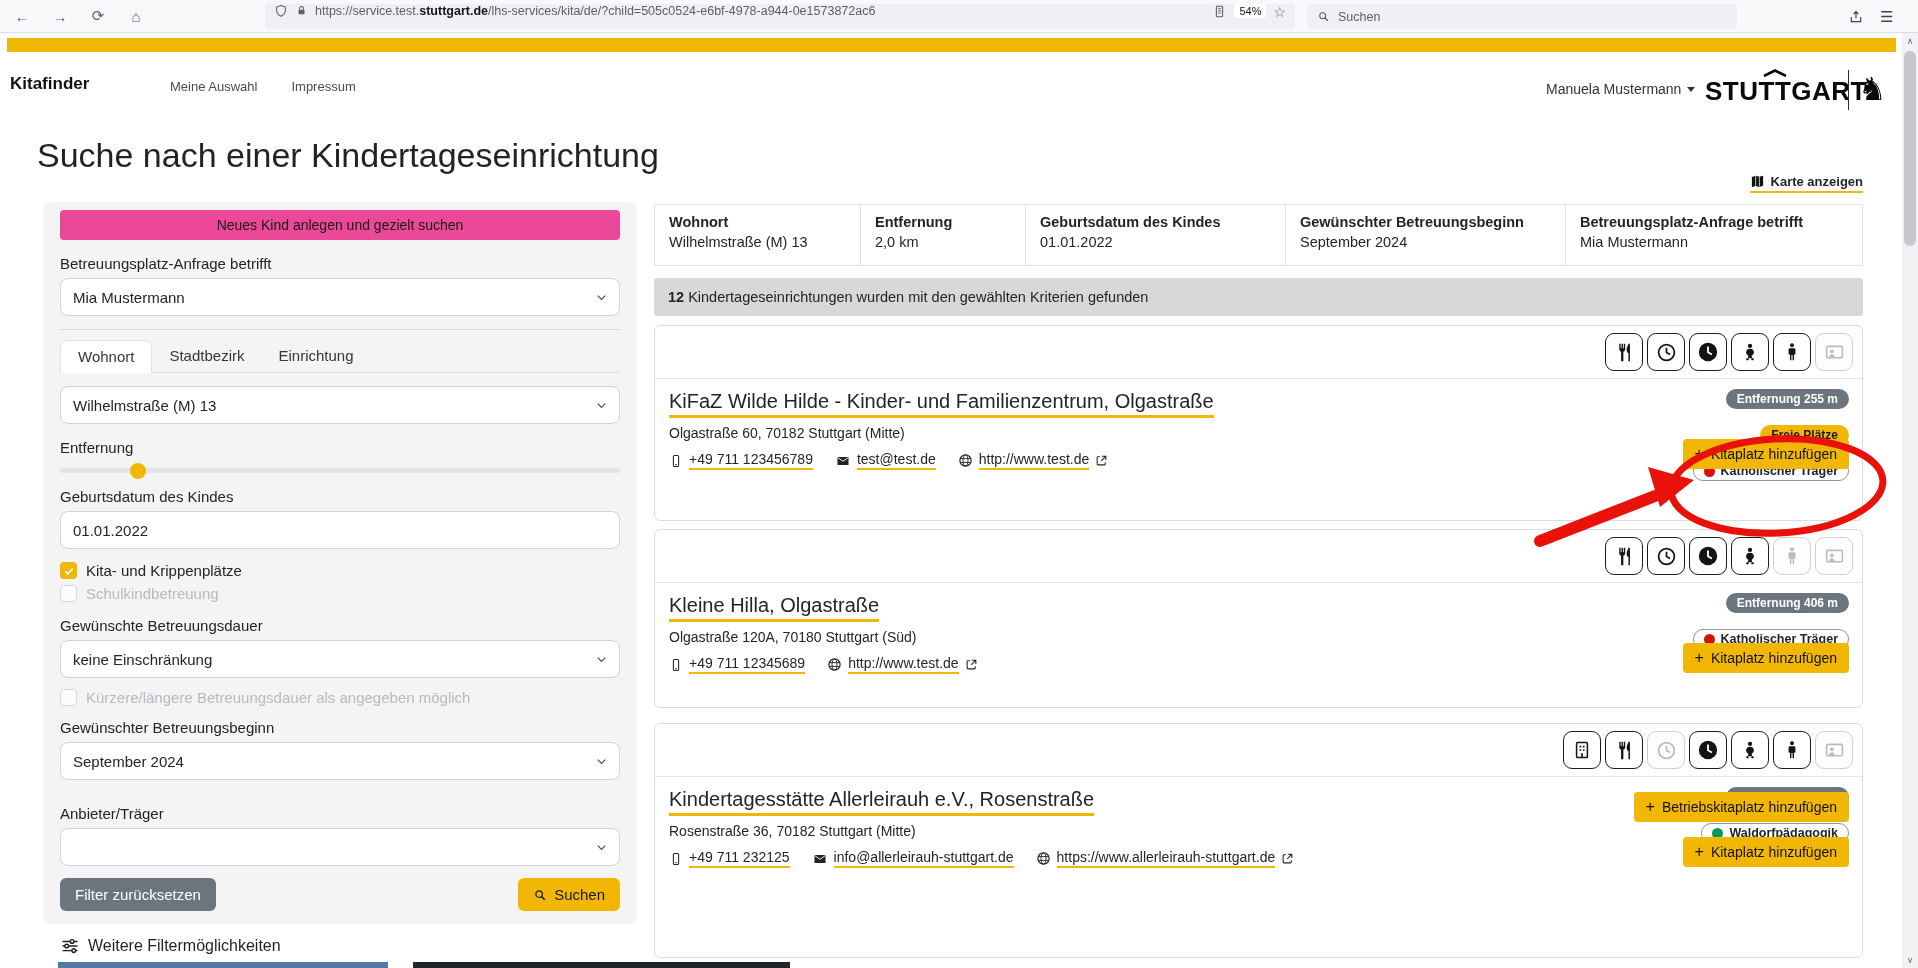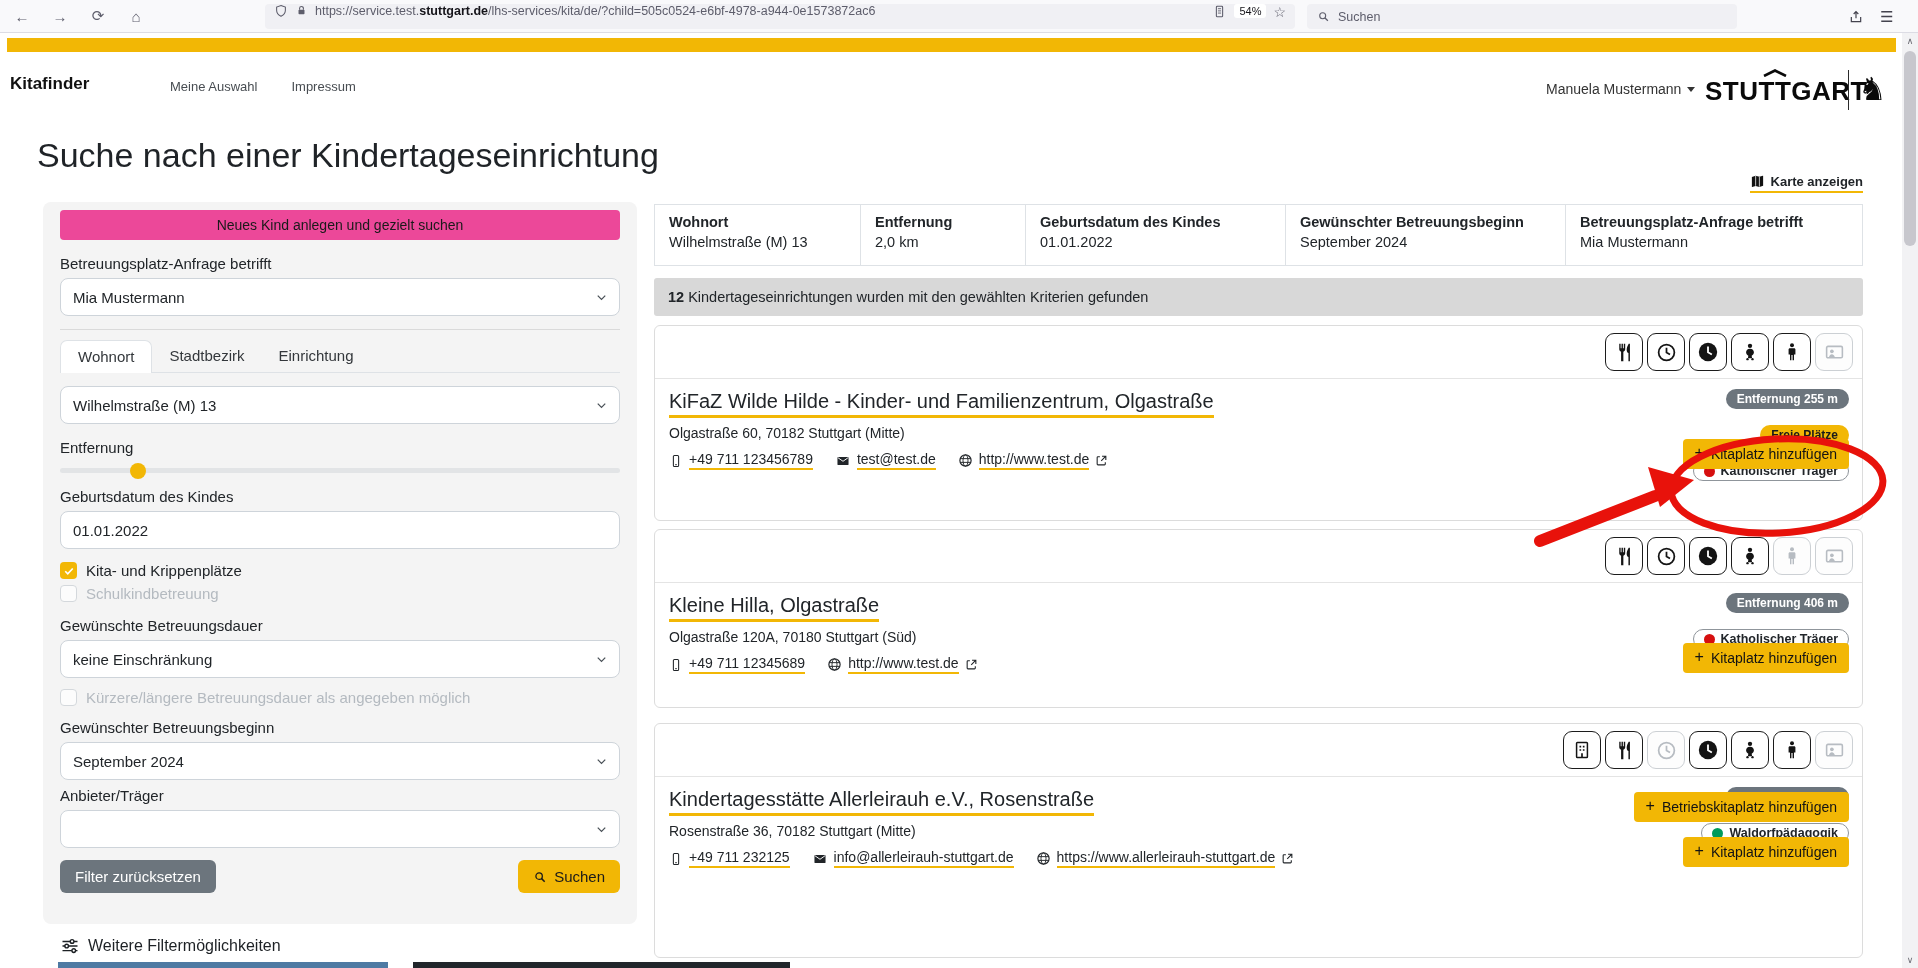--- a/index.html
+++ b/index.html
@@ -92,21 +92,21 @@
   .clink{display:flex;align-items:center;gap:6px}
   .clink .t{border-bottom:2px solid #f2b705;padding-bottom:1px}
   .badges{position:absolute;top:10px;right:13px;display:flex;flex-direction:column;align-items:flex-end;gap:16px}
   .pill-dark{background:#6c757d;color:#fff;font-size:12px;font-weight:bold;padding:3px 11px;border-radius:11px}
   .pill-yellow{background:#f2b705;color:#1a1a1a;font-size:12px;font-weight:bold;padding:3px 11px;border-radius:11px}
   .pill-outline{background:#fff;border:1px solid #8f959b;border-radius:12px;padding:2px 10px;font-size:12.5px;
     font-weight:bold;display:flex;align-items:center;gap:6px;color:#212529}
   .dot{width:11px;height:11px;border-radius:50%}
   .actions{position:absolute;right:13px;bottom:12px;display:flex;flex-direction:column;align-items:flex-end;gap:15px}
   .btn-add{background:#f2b705;border-radius:4px;padding:7px 12px;font-size:14px;color:#131313;
-    display:flex;gap:7px}
+    display:flex;align-items:center;gap:7px}
   .plus{font-size:16px;line-height:14px}
 
   
   .foot-blue{left:58px;top:962px;width:330px;height:6px;background:#4e7aa3}
   .foot-dark{left:413px;top:962px;width:377px;height:6px;background:#21262b}
   .sbar{left:1902px;top:33px;width:16px;height:935px;background:#f2f2f4;font-size:9px;color:#6a6a72;text-align:center}
   .sbar .thumb{position:absolute;left:2px;top:18px;width:12px;height:195px;background:#c7c7cd;border-radius:6px}
   .sbar .up{position:absolute;top:3px;left:0;width:16px}
   .sbar .dn{position:absolute;bottom:3px;left:0;width:16px}
   .annot{left:0;top:0;z-index:60;pointer-events:none}
@@ -266,21 +266,21 @@
   <div class="lbl" style="margin-top:13px">Gewünschter Betreuungsbeginn</div>
   <div class="sel">
     <span>September 2024</span>
     <span class="chev">
         <svg width="15" height="15" viewBox="0 0 24 24">
           <path d="M6 9l6 6 6-6" fill="none" stroke="#495057" stroke-width="2"></path>
         </svg>
       </span>
   </div>
 
-  <div class="lbl" style="margin-top:7px">Anbieter/Träger</div>
+  <div class="lbl" style="margin-top:25px">Anbieter/Träger</div>
   <div class="sel">
     <span></span>
     <span class="chev">
         <svg width="15" height="15" viewBox="0 0 24 24">
           <path d="M6 9l6 6 6-6" fill="none" stroke="#495057" stroke-width="2"></path>
         </svg>
       </span>
   </div>
 
   <div class="btnrow">

